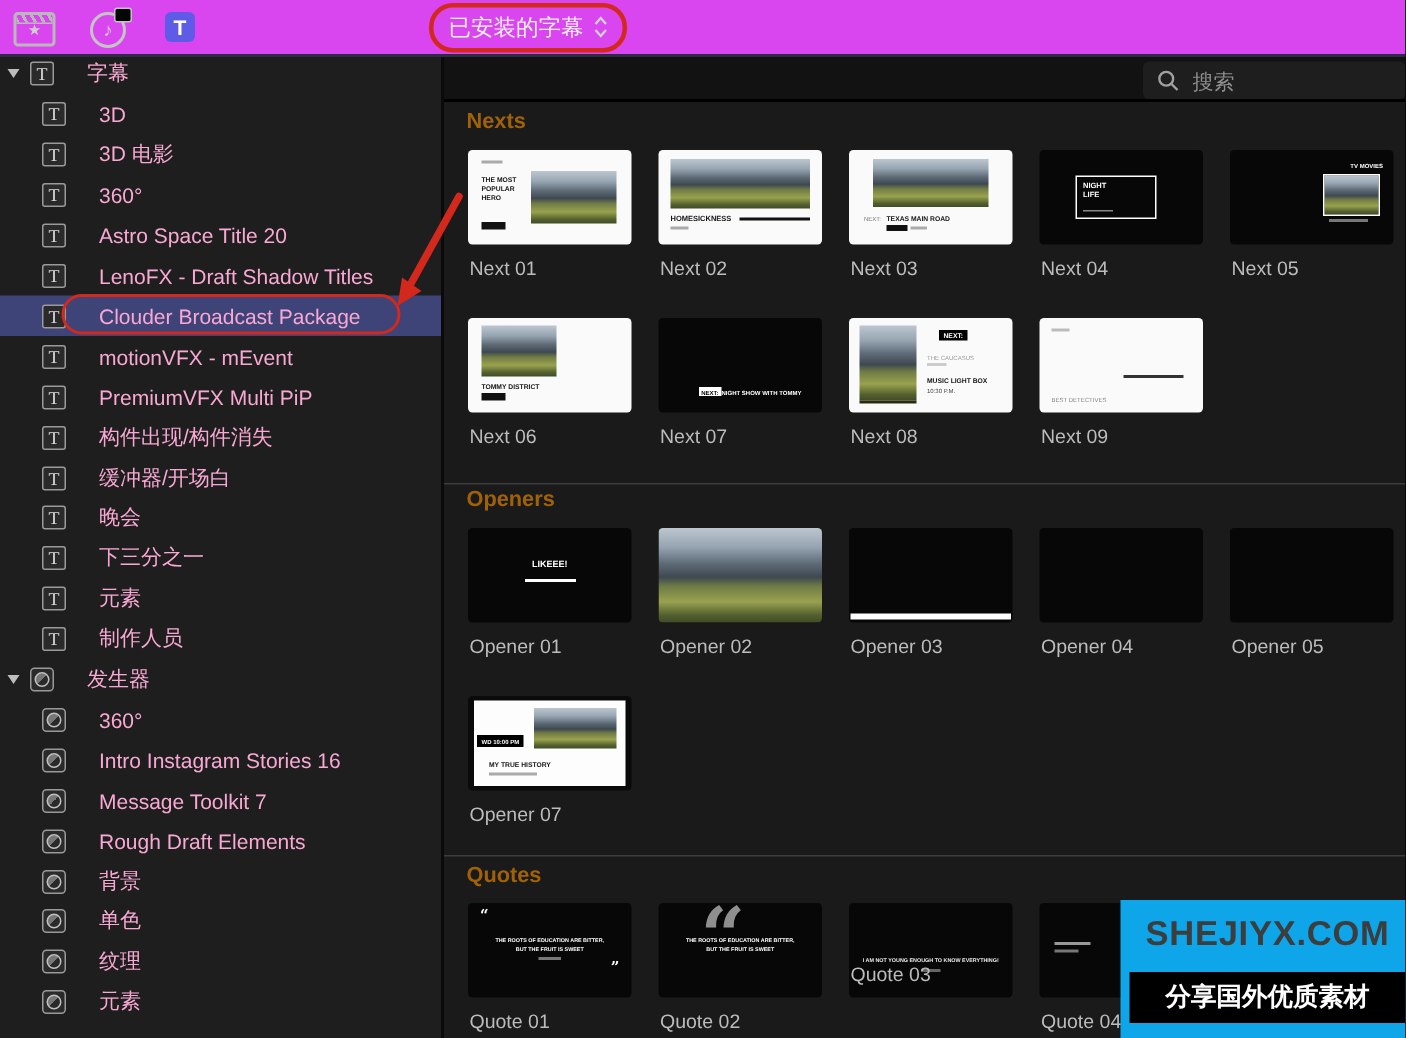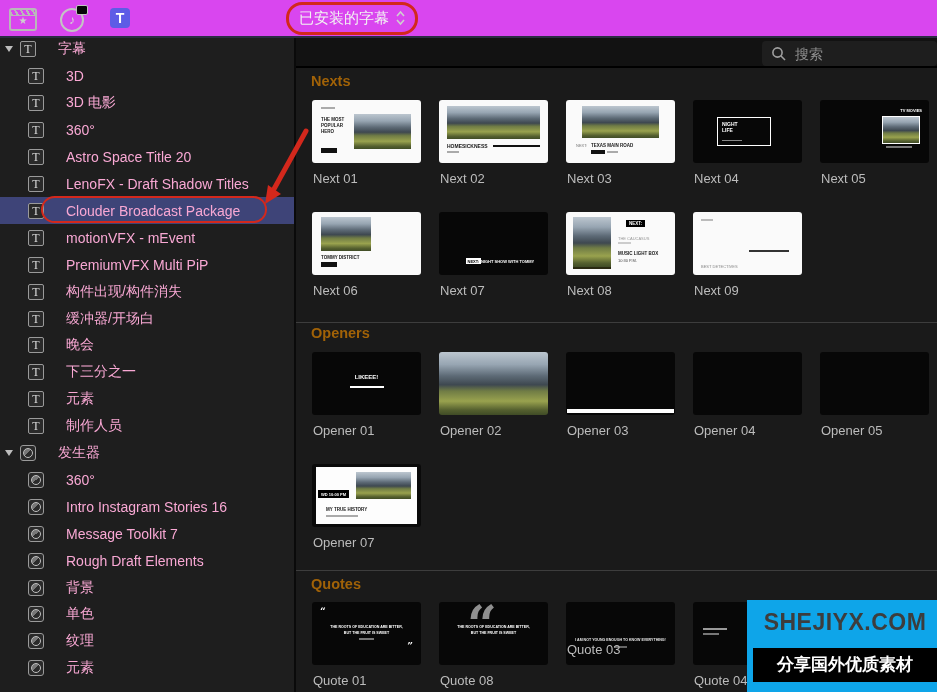--- a/index.html
+++ b/index.html
@@ -371,21 +371,21 @@
   <div class="card cb" style="left:566px;top:602px">
     <div class="mt" style="left:0;top:36px;width:100%;text-align:center;font-size:3.6px;color:#e8e8e8">I AM NOT YOUNG ENOUGH TO KNOW EVERYTHING!</div>
     <div class="gbar" style="left:48px;top:44px;width:13px;height:1.5px;background:#666"></div>
   </div>
   <div class="card cb" style="left:693px;top:602px">
     <div class="gbar" style="left:10px;top:26px;width:24px;height:2px;background:#999"></div>
     <div class="gbar" style="left:10px;top:31px;width:16px;height:2px;background:#777"></div>
   </div>
 
   <div class="thumb-label" style="left:313px;top:673px">Quote 01</div>
-  <div class="thumb-label" style="left:440px;top:673px">Quote 08</div>
+  <div class="thumb-label" style="left:440px;top:673px">Quote 02</div>
   <div class="thumb-label" style="left:567px;top:642px">Quote 03</div>
   <div class="thumb-label" style="left:694px;top:673px">Quote 04</div>
 
   <div class="wm">
     <div class="wm1">SHEJIYX.COM</div>
     <div class="wm2">分享国外优质素材</div>
   </div>
 
   <div class="oval" style="left:286px;top:2px;width:126px;height:27px"></div>
   <div class="oval" style="left:41px;top:196px;width:222px;height:23px;border-width:2.5px"></div>

